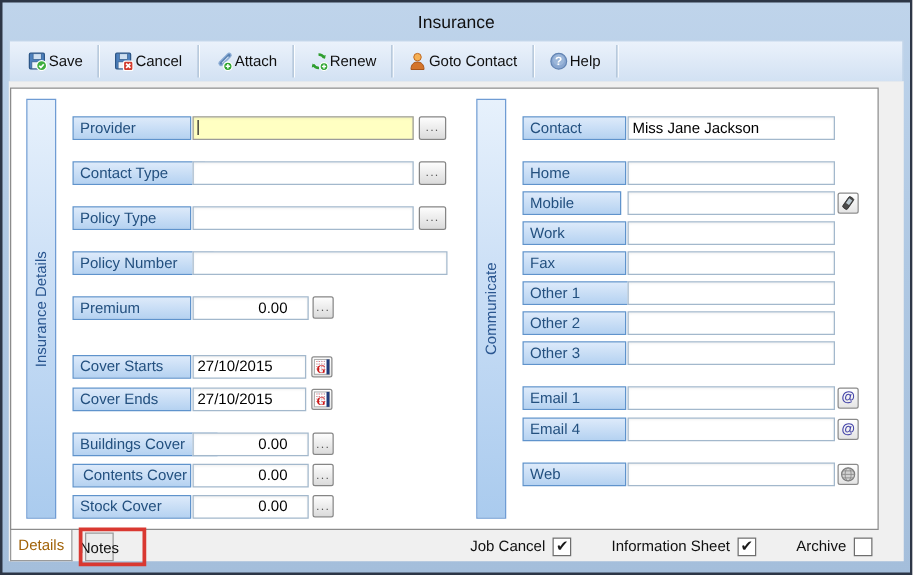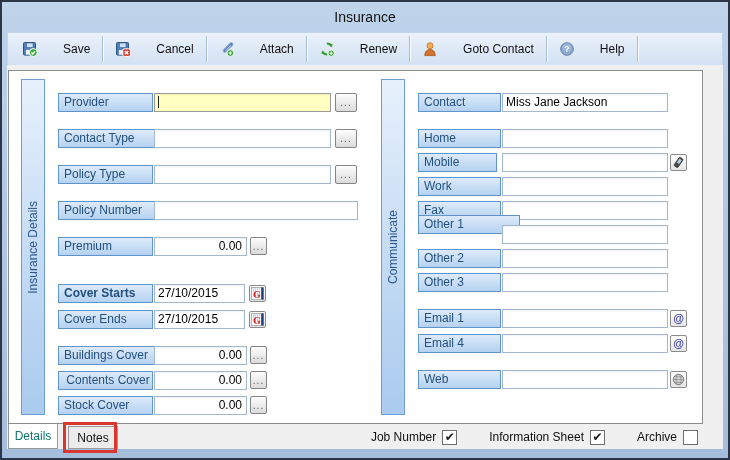--- a/index.html
+++ b/index.html
@@ -1,39 +1,39 @@
 <!DOCTYPE html>
 <html><head>
 <meta charset="utf-8">
 <style>
   html,body{margin:0;padding:0;background:#e8e8e8;}
   .window{position:relative;width:730px;height:460px;background:#2d3646;font-family:"Liberation Sans",sans-serif;-webkit-font-smoothing:antialiased;}
   .chrome{position:absolute;left:2px;top:2px;width:726px;height:456px;background:linear-gradient(180deg,#bfd4eb 0%,#afc8e3 45%,#a4bedb 100%);overflow:hidden;}
   .titlebar{position:absolute;left:0;top:0;width:726px;height:30px;display:flex;align-items:center;justify-content:center;font-size:14px;color:#101010;}
   .toolbar{position:absolute;left:5px;top:30px;width:716px;height:34px;background:linear-gradient(#ebf2fb,#d2e1f3);border:1px solid #c2d5e9;display:flex;align-items:center;padding:0 4px;box-sizing:border-box;}
-  .tbtn{display:flex;align-items:center;gap:25px;background:none;border:none;padding:0 10px;height:28px;font-family:inherit;font-size:12px;color:#101010;cursor:pointer;}
+  .tbtn{display:flex;align-items:center;gap:1px;background:none;border:none;padding:0 10px;height:28px;font-family:inherit;font-size:12px;color:#101010;cursor:pointer;}
   .tbtn svg{display:block;}
   .tsep{width:1px;height:26px;background:#a9bed4;box-shadow:1px 0 0 rgba(255,255,255,.9);margin:0 2px;flex:0 0 auto;}
   .formarea{position:absolute;left:5px;top:63px;width:716px;height:384px;background:#f0f0f0;}
   .panel{position:absolute;left:1px;top:5px;width:695px;height:354px;background:#fff;border:1px solid #8c8c8c;box-sizing:border-box;}
   .vbar{position:absolute;width:24px;border:1px solid #6f9cd4;background:linear-gradient(180deg,#e7f1fc 0%,#c3daf4 55%,#aacbee 100%);display:flex;align-items:center;justify-content:center;box-sizing:border-box;}
   .vbar span{writing-mode:vertical-rl;transform:rotate(180deg);font-size:12px;color:#2a5690;white-space:nowrap;}
   .fld-label{position:absolute;height:19px;box-sizing:border-box;border:1px solid #5f93cc;background:linear-gradient(#ddeafa,#b5d2f1);color:#23507f;font-size:12px;line-height:17px;padding-left:5px;white-space:nowrap;overflow:hidden;}
   .fld-input{position:absolute;height:19px;box-sizing:border-box;border:1px solid #a3b8cc;background:#fff;font-size:12px;line-height:17px;padding:0 3px;color:#000;white-space:nowrap;overflow:hidden;box-shadow:inset 0 1px 2px rgba(0,0,0,.06);}
   .fld-input.yellow{background:#ffffc2;border-color:#9b9b9b;}
-  .fld-input.money{text-align:right;padding-right:4px;}
+  .fld-input.money{text-align:right;padding-right:16px;}
   .caret{display:inline-block;width:1px;height:12px;background:#222;vertical-align:-2px;}
   .btn-browse{position:absolute;box-sizing:border-box;border:1px solid #858585;background:linear-gradient(#fdfdfd,#dbdbdb);border-radius:2px;color:#5a5a5a;font-size:10px;letter-spacing:1px;display:flex;align-items:center;justify-content:center;padding:0;font-family:inherit;cursor:pointer;}
   .bw22{width:22px;height:19px;}
   .bw17{width:17px;height:18px;}
   .btn-ico{position:absolute;width:17px;height:17px;box-sizing:border-box;border:1px solid #8a8a8a;background:linear-gradient(#ffffff,#e5e5e5);border-radius:2px;display:flex;align-items:center;justify-content:center;padding:0;cursor:pointer;}
   .btn-ico svg{display:block;}
   .at{color:#4343a8;font-weight:bold;font-size:11px;line-height:1;}
-  .tab-details{position:absolute;left:1px;top:359px;width:50px;height:25px;background:#fff;border:1px solid #9a9a9a;border-top:none;box-sizing:border-box;display:flex;align-items:center;justify-content:center;font-size:12px;color:#0f766e;cursor:pointer;}
-  .tab-notes{position:absolute;left:61px;top:361px;width:50px;height:23px;background:#ececec;border:1px solid #9a9a9a;box-sizing:border-box;display:flex;align-items:center;justify-content:center;font-size:12px;color:#101010;cursor:pointer;}
+  .tab-details{position:absolute;left:1px;top:359px;width:50px;height:25px;background:#fff;border:1px solid #9a9a9a;border-top:none;box-sizing:border-box;display:flex;align-items:center;justify-content:center;font-size:12px;color:#a16207;cursor:pointer;}
+  .tab-notes{position:absolute;left:61px;top:361px;width:23px;height:23px;background:#ececec;border:1px solid #9a9a9a;box-sizing:border-box;display:flex;align-items:center;justify-content:center;font-size:12px;color:#101010;cursor:pointer;}
   .red-box{position:absolute;left:56px;top:357px;width:54px;height:31px;border:3px solid #d93831;box-sizing:border-box;pointer-events:none;}
   .cbrow{position:absolute;top:364px;right:25px;height:16px;display:flex;align-items:center;font-size:12px;color:#101010;}
   .cbrow .lgap{width:6px;}
   .cbrow .gap{width:32px;}
   .cb{width:15px;height:15px;box-sizing:border-box;border:1px solid #6e6e6e;background:#fff;display:flex;align-items:center;justify-content:center;font-size:12px;color:#1a1a1a;line-height:1;cursor:pointer;}
 </style>
 </head>
 <body>
 
 <div class="window">
@@ -147,21 +147,21 @@
 
         <div class="fld-label" style="left:49px;top:130px;width:113px;">Policy Number</div>
         <div class="fld-input" style="left:145px;top:130px;width:204px;"></div>
 
         <div class="fld-label" style="left:49px;top:166px;width:95px;">Premium</div>
         <div class="fld-input money" style="left:145px;top:166px;width:93px;">0.00</div>
         <button class="btn-browse bw17" style="left:241px;top:166px;">
             <span>...</span>
           </button>
 
-        <div class="fld-label" style="left:49px;top:213px;width:95px;font-weight:bold;">Cover Starts</div>
+        <div class="fld-label" style="left:49px;top:213px;width:95px;">Cover Starts</div>
         <div class="fld-input" style="left:145px;top:213px;width:91px;">27/10/2015</div>
         <button class="btn-ico" style="left:240px;top:214px;">
             <span>
               <svg width="13" height="13" viewBox="0 0 13 13">
                 <rect x="0.5" y="0.5" width="12" height="12" fill="#fff" stroke="#b0b0b0"></rect>
                 <rect x="10.2" y="0.5" width="2.3" height="12" fill="#1f3a7a"></rect>
                 <path d="M2 2.2h7.5M2 4.2h7.5M2 6.2h7.5M2 8.2h7.5" stroke="#e08080" stroke-width="0.8" stroke-dasharray="1 1"></path>
                 <path d="M3.5 1.5v9M6 1.5v9M8.5 1.5v9" stroke="#9db3d8" stroke-width="0.5" stroke-dasharray="1 1.5"></path>
                 <text x="6" y="11" text-anchor="middle" font-size="9.5" font-weight="bold" fill="#cc1a1a" font-family="Liberation Serif, serif">G</text>
               </svg>
@@ -222,21 +222,21 @@
               </svg>
             </span>
           </button>
 
         <div class="fld-label" style="left:409px;top:106px;width:83px;">Work</div>
         <div class="fld-input" style="left:493px;top:106px;width:166px;"></div>
 
         <div class="fld-label" style="left:409px;top:130px;width:83px;">Fax</div>
         <div class="fld-input" style="left:493px;top:130px;width:166px;"></div>
 
-        <div class="fld-label" style="left:409px;top:144px;width:102px;">Other 1</div>
+        <div class="fld-label" style="left:409px;top:154px;width:102px;">Other 1</div>
         <div class="fld-input" style="left:493px;top:154px;width:166px;"></div>
 
         <div class="fld-label" style="left:409px;top:178px;width:83px;">Other 2</div>
         <div class="fld-input" style="left:493px;top:178px;width:166px;"></div>
 
         <div class="fld-label" style="left:409px;top:202px;width:83px;">Other 3</div>
         <div class="fld-input" style="left:493px;top:202px;width:166px;"></div>
 
         <div class="fld-label" style="left:409px;top:238px;width:83px;">Email 1</div>
         <div class="fld-input" style="left:493px;top:238px;width:166px;"></div>
@@ -266,21 +266,21 @@
 
       <div class="tab-details">
         <span>Details</span>
       </div>
       <div class="tab-notes">
         <span>Notes</span>
       </div>
       <div class="red-box"></div>
 
       <div class="cbrow">
-        <span>Job Number</span>
+        <span>Job Cancel</span>
         <span class="lgap"></span>
         <span class="cb">
             <span>✔</span>
           </span>
         <span class="gap"></span>
         <span>Information Sheet</span>
         <span class="lgap"></span>
         <span class="cb">
             <span>✔</span>
           </span>

